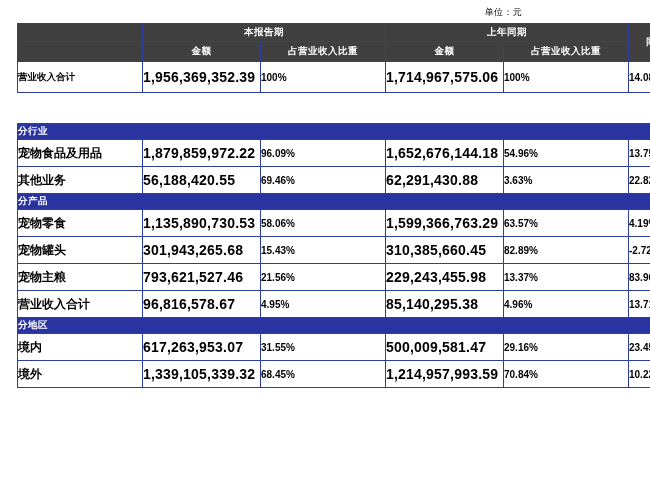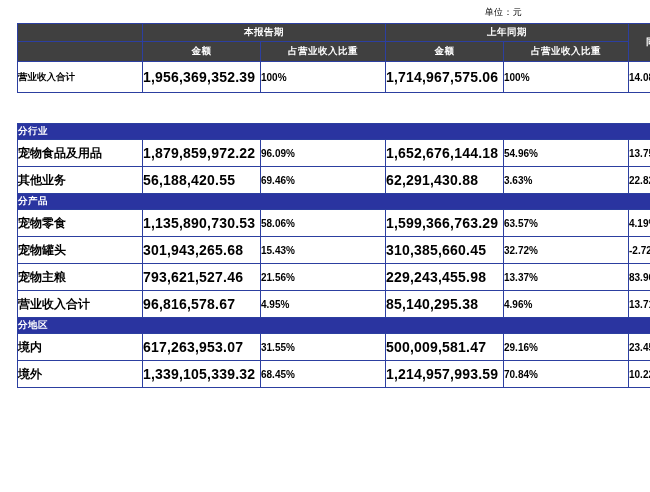--- a/index.html
+++ b/index.html
@@ -193,21 +193,21 @@
       <td class="pct">58.06%</td>
       <td class="num">1,599,366,763.29</td>
       <td class="pct">63.57%</td>
       <td class="pct">4.19%</td>
     </tr>
     <tr class="data-row">
       <td class="cat">宠物罐头</td>
       <td class="num">301,943,265.68</td>
       <td class="pct">15.43%</td>
       <td class="num">310,385,660.45</td>
-      <td class="pct">32.72%</td>
+      <td class="pct">82.89%</td>
       <td class="pct">-2.72%</td>
     </tr>
     <tr class="data-row">
       <td class="cat">宠物主粮</td>
       <td class="num">793,621,527.46</td>
       <td class="pct">21.56%</td>
       <td class="num">229,243,455.98</td>
       <td class="pct">13.37%</td>
       <td class="pct">83.96%</td>
     </tr>

